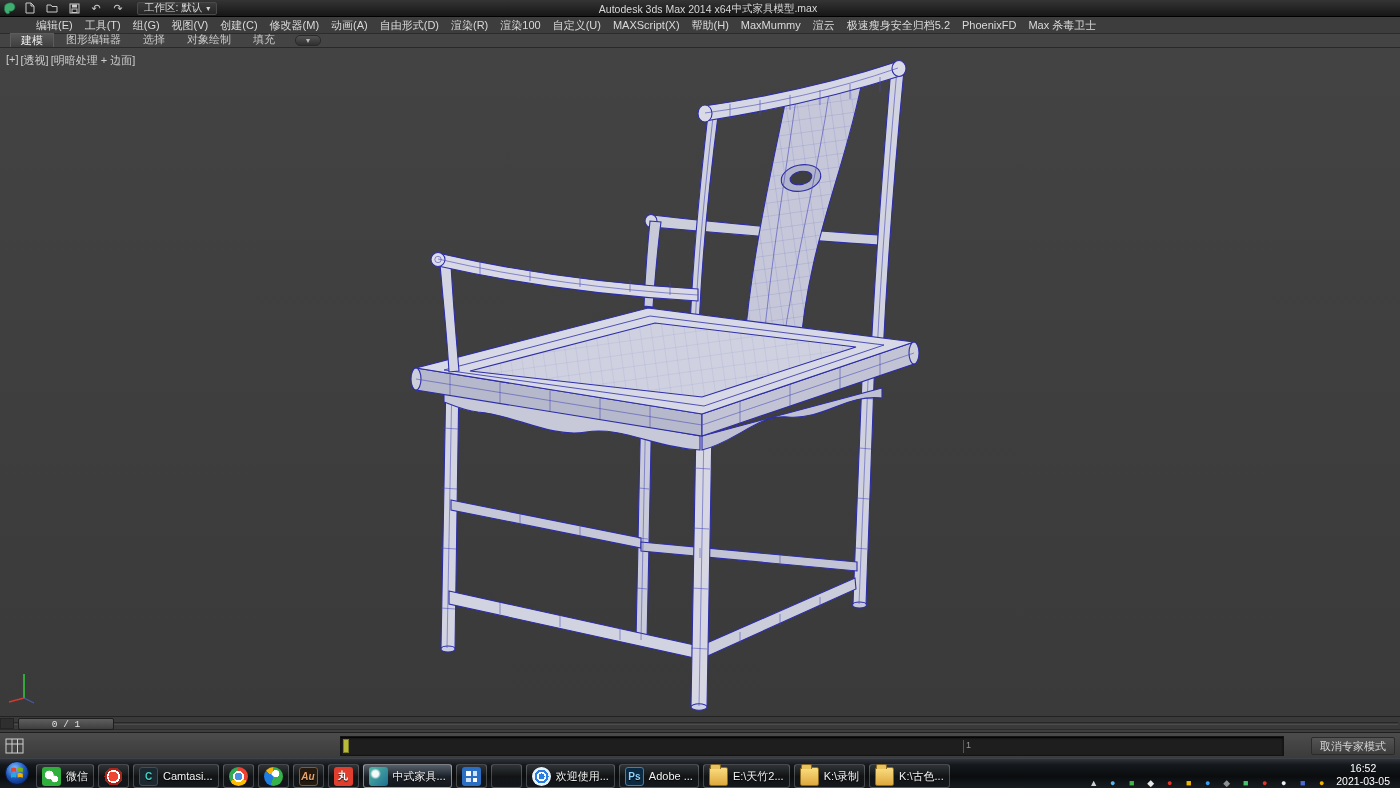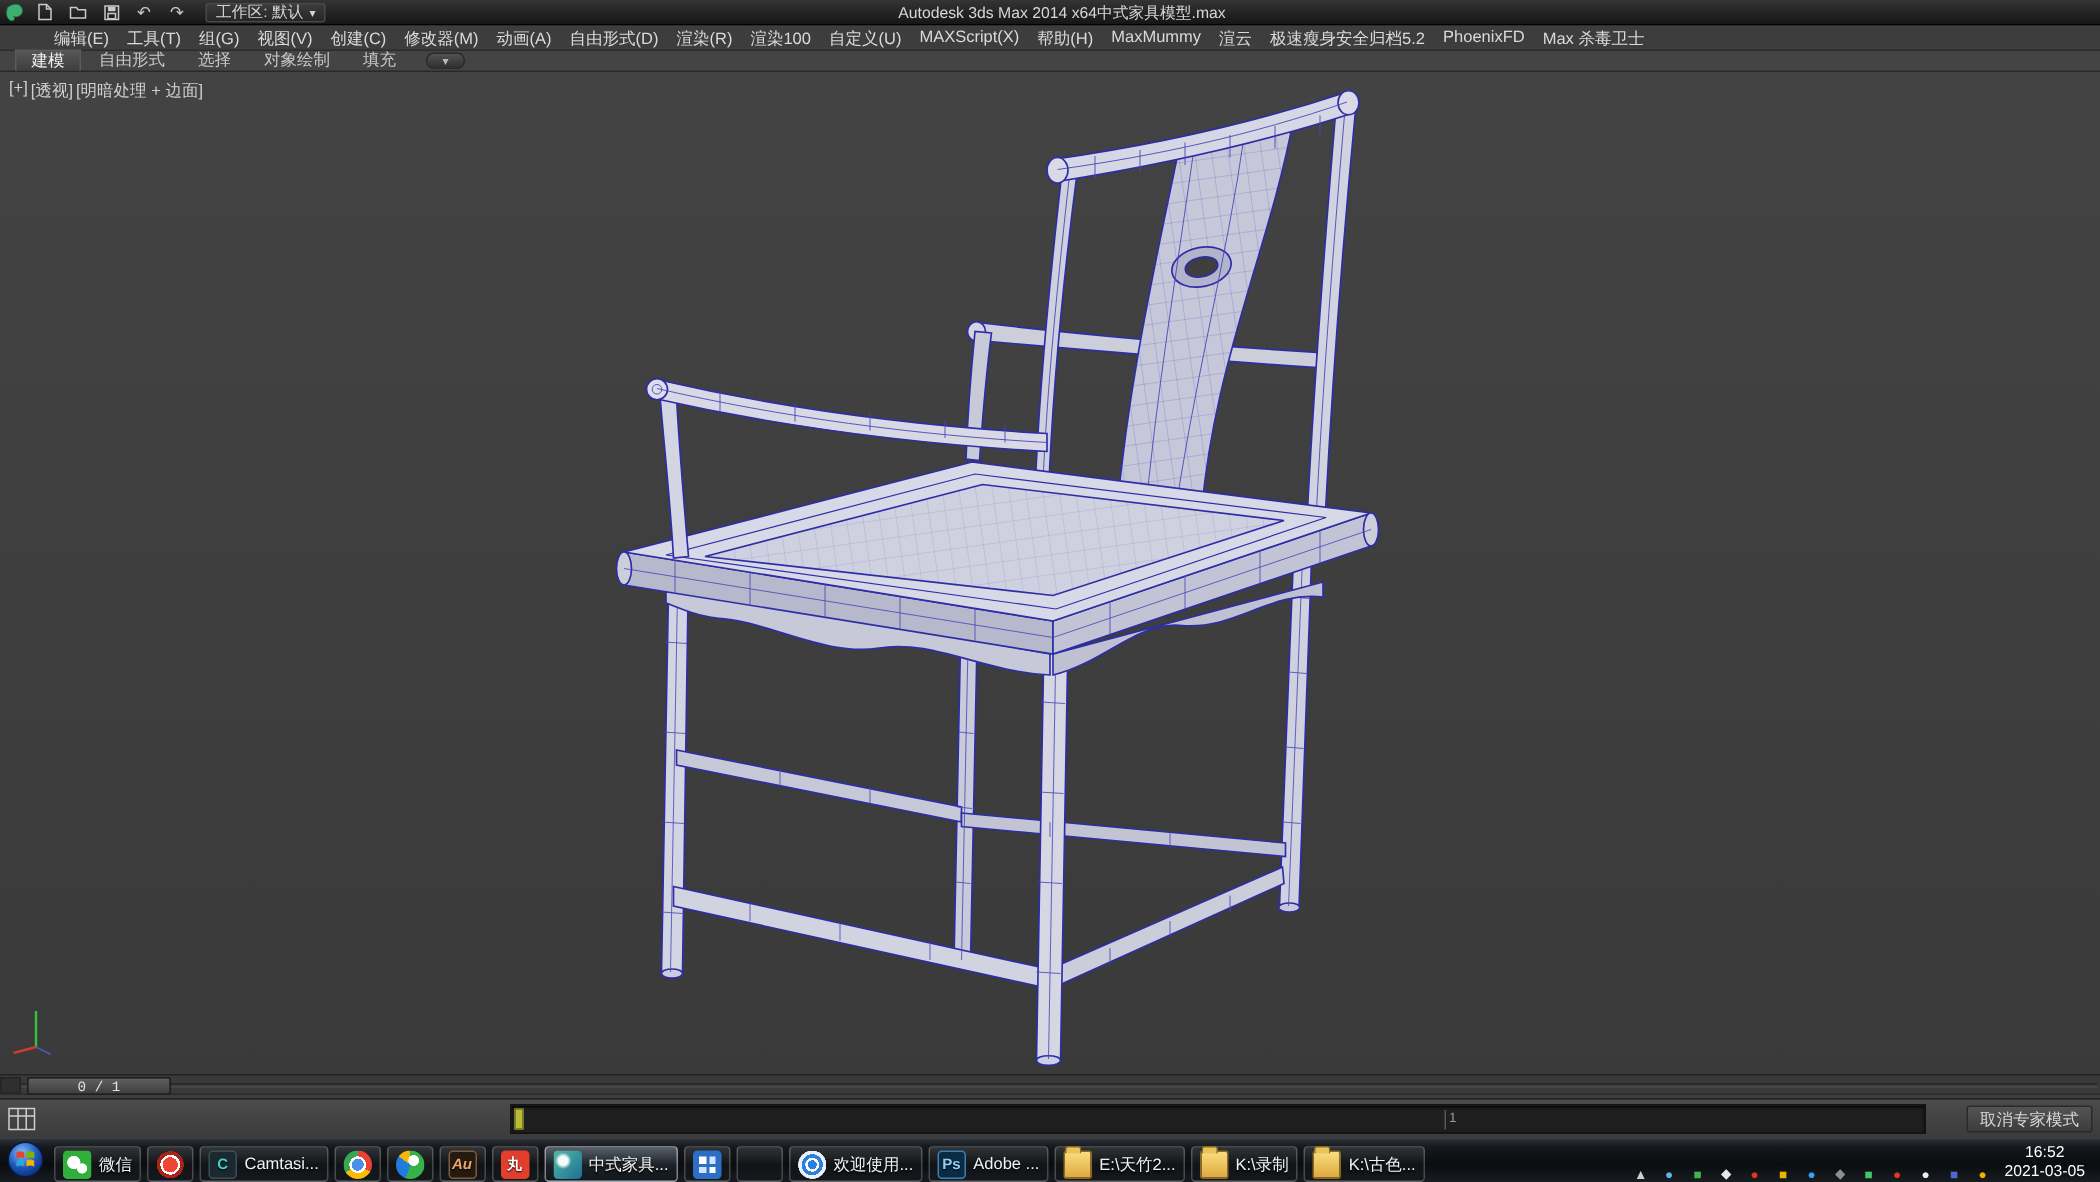--- a/index.html
+++ b/index.html
@@ -174,21 +174,21 @@
   <span class="menu-item">帮助(H)</span>
   <span class="menu-item">MaxMummy</span>
   <span class="menu-item">渲云</span>
   <span class="menu-item">极速瘦身安全归档5.2</span>
   <span class="menu-item">PhoenixFD</span>
   <span class="menu-item">Max 杀毒卫士</span>
 </div>
 
 <div class="row ribbon">
   <span class="rtab active">建模</span>
-  <span class="rtab">自由形式</span>
+  <span class="rtab">图形编辑器</span>
   <span class="rtab">选择</span>
   <span class="rtab">对象绘制</span>
   <span class="rtab">填充</span>
   <span class="ribbon-opt">▾</span>
 </div>
 
 <div class="row viewport">
   <div class="vp-label">
     <span>[+]</span>
     <span>[透视]</span>

